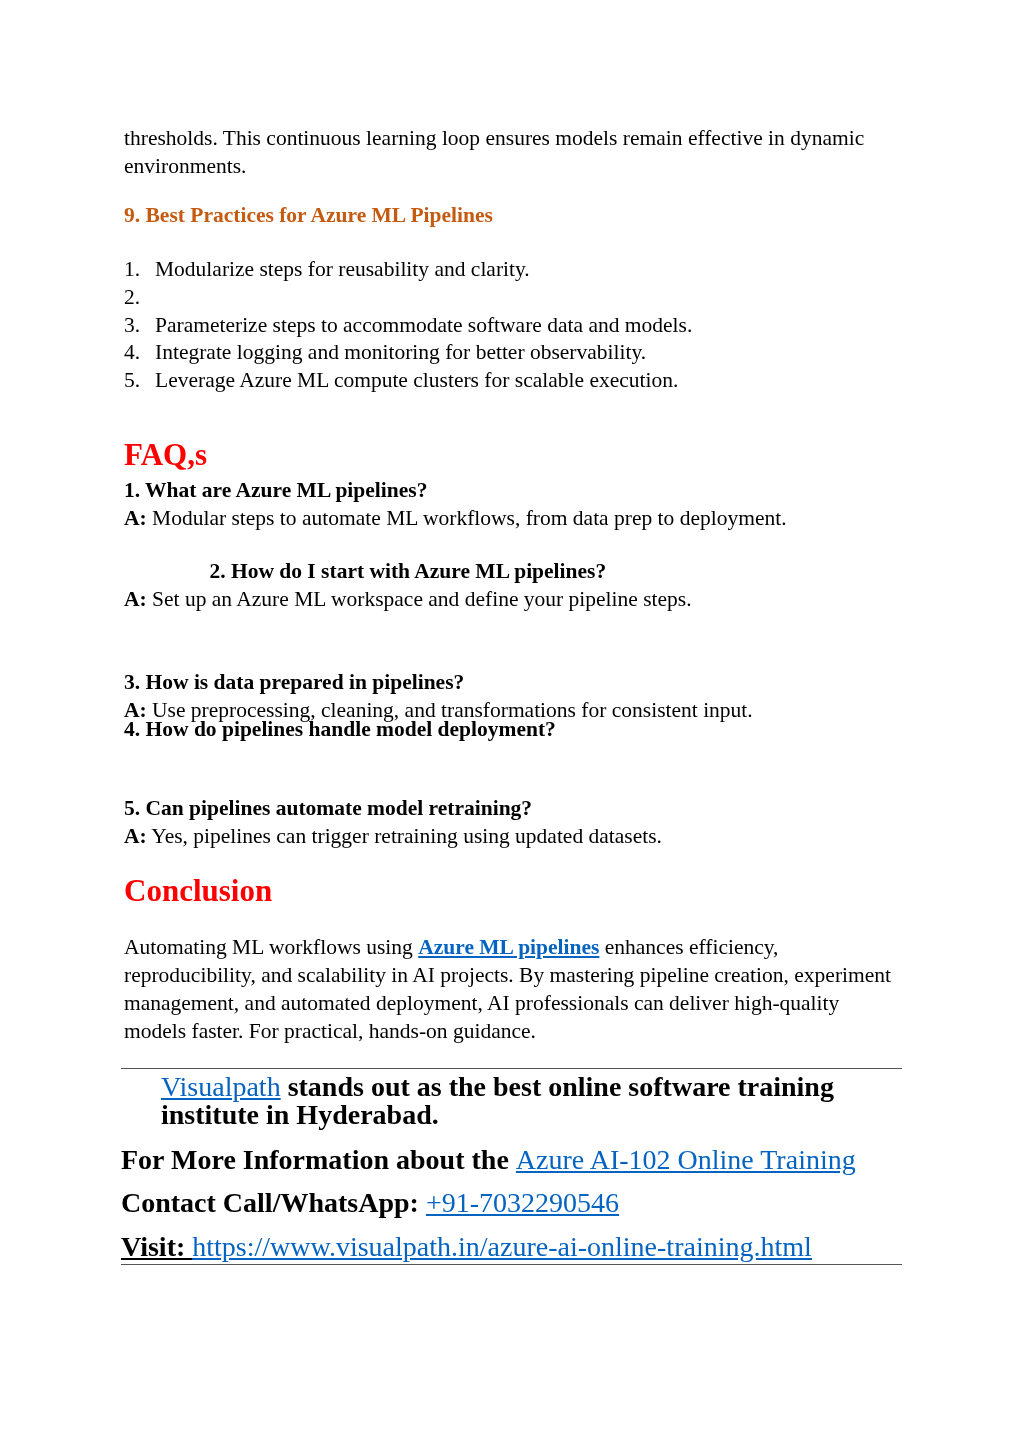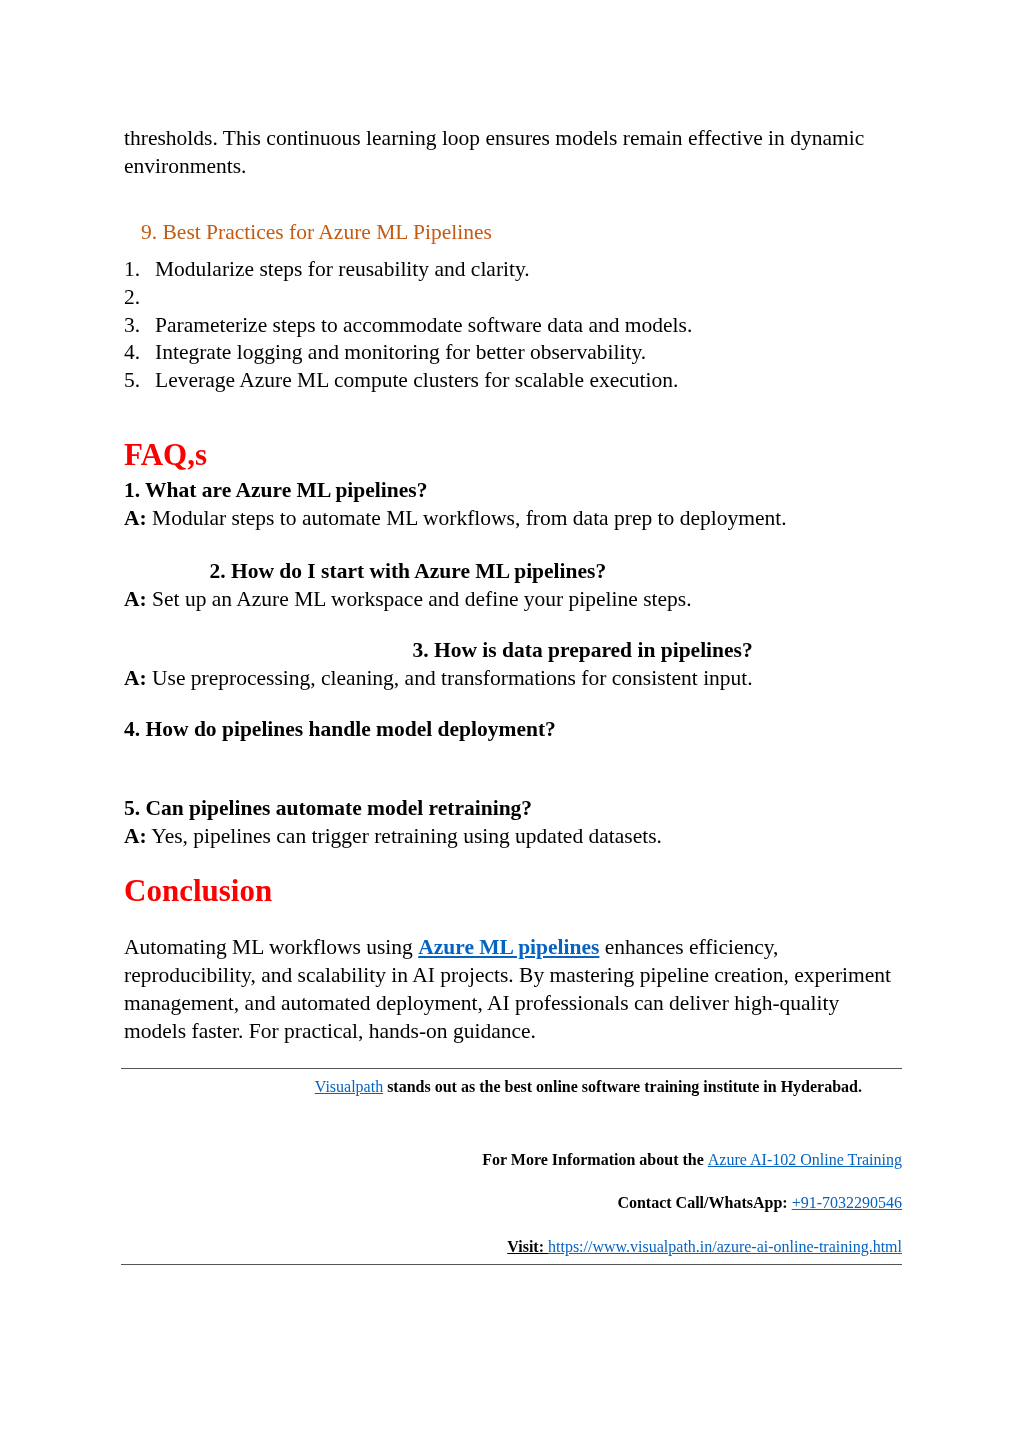--- a/index.html
+++ b/index.html
@@ -1,34 +1,34 @@
 <!DOCTYPE html>
 <html><head>
 <meta charset="utf-8">
 <style>
   html, body { margin: 0; padding: 0; background: #ffffff; }
   body { width: 1023px; height: 1447px; position: relative; overflow: hidden;
          font-family: "Liberation Serif", "DejaVu Serif", serif; color: #000; }
   .page { position: absolute; left: 124px; top: 0; width: 780px; }
   .p { font-size: 21.5px; line-height: 28px; margin: 0; }
   .intro { position: absolute; top: 124px; }
-  .h9 { position: absolute; top: 203px; font-size: 21.5px; font-weight: normal; color: #C55A11; margin: 17px; }
+  .h9 { position: absolute; top: 203px; font-size: 21.5px; font-weight: bold; color: #C55A11; margin: 0; }
   .list { position: absolute; top: 256px; margin: 0; padding: 0; list-style: none; }
   .list li { font-size: 21.5px; line-height: 27.8px; display: flex; }
   .list .num { width: 31px; flex: none; }
   .h-big { position: absolute; font-size: 31px; font-weight: bold; color: #FF0000; margin: 0; }
   .faq { position: absolute; }
   .faq .q { font-size: 21.5px; line-height: 28px; font-weight: bold; margin: 0; }
   .faq .a { font-size: 21.5px; line-height: 28px; margin: 0; }
   .faq .a b { font-weight: bold; }
   .concl { position: absolute; top: 933px; }
   a.lnk { color: #0563C1; text-decoration: underline; }
   a.lnk-bold { color: #0563C1; text-decoration: underline; font-weight: bold; }
   .rule { position: absolute; left: 121px; width: 781px; height: 1px; background: #555; }
-  .footer-line { position: absolute; left: 121px; width: 781px; text-align: right; font-size: 16px; line-height: 28px; margin: 0; }
+  .footer-line { position: absolute; left: 121px; width: 781px; text-align: left; font-size: 28px; line-height: 28px; margin: 0; }
   .footer-line b { font-weight: bold; }
 </style>
 </head>
 <body>
 
 <div class="page">
 
   <p class="p intro">thresholds. This continuous learning loop ensures models remain effective in dynamic environments.</p>
 
   <h3 class="h9">9. Best Practices for Azure ML Pipelines</h3>
@@ -58,21 +58,21 @@
   <h2 class="h-big" style="top:437px;">FAQ,s</h2>
 
   <div class="faq" style="top:476px;">
     <p class="q">1. What are Azure ML pipelines?</p>
     <p class="a"><b>A:</b><span> Modular steps to automate ML workflows, from data prep to deployment.</span></p>
   </div>
   <div class="faq" style="top:557px;text-align:center;">
     <p class="q">2. How do I start with Azure ML pipelines?</p>
     <p class="a"><b>A:</b><span> Set up an Azure ML workspace and define your pipeline steps.</span></p>
   </div>
-  <div class="faq" style="top:636px;text-align:right;">
+  <div class="faq" style="top:668px;">
     <p class="q">3. How is data prepared in pipelines?</p>
     <p class="a"><b>A:</b><span> Use preprocessing, cleaning, and transformations for consistent input.</span></p>
   </div>
   <div class="faq" style="top:715px;">
     <p class="q">4. How do pipelines handle model deployment?</p>
   </div>
   <div class="faq" style="top:794px;">
     <p class="q">5. Can pipelines automate model retraining?</p>
     <p class="a"><b>A:</b><span> Yes, pipelines can trigger retraining using updated datasets.</span></p>
   </div>

